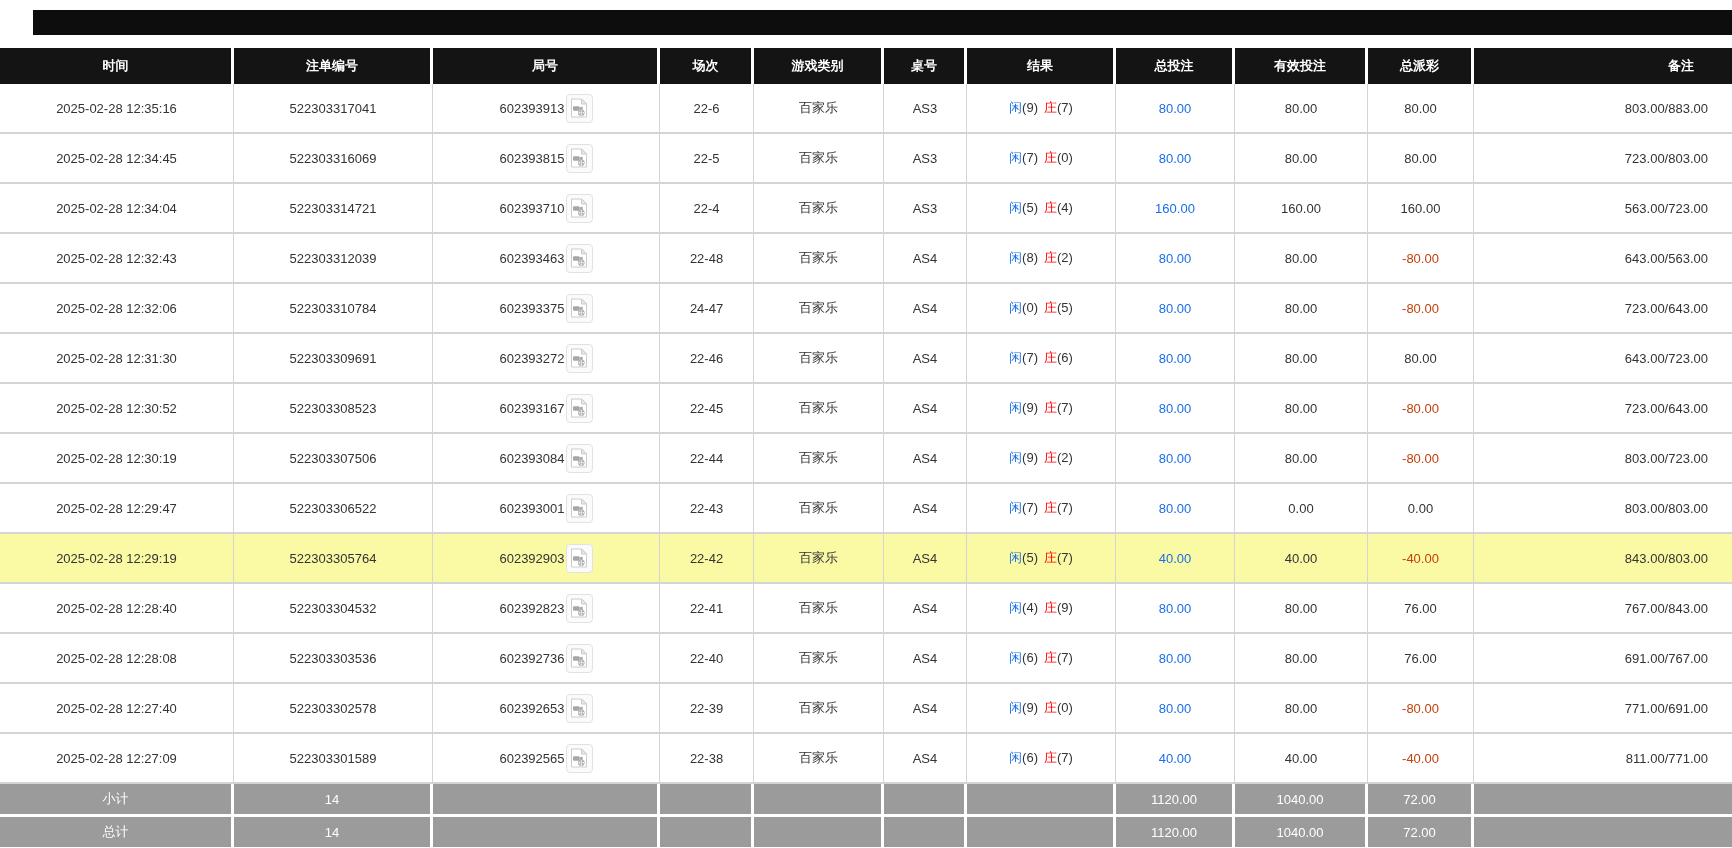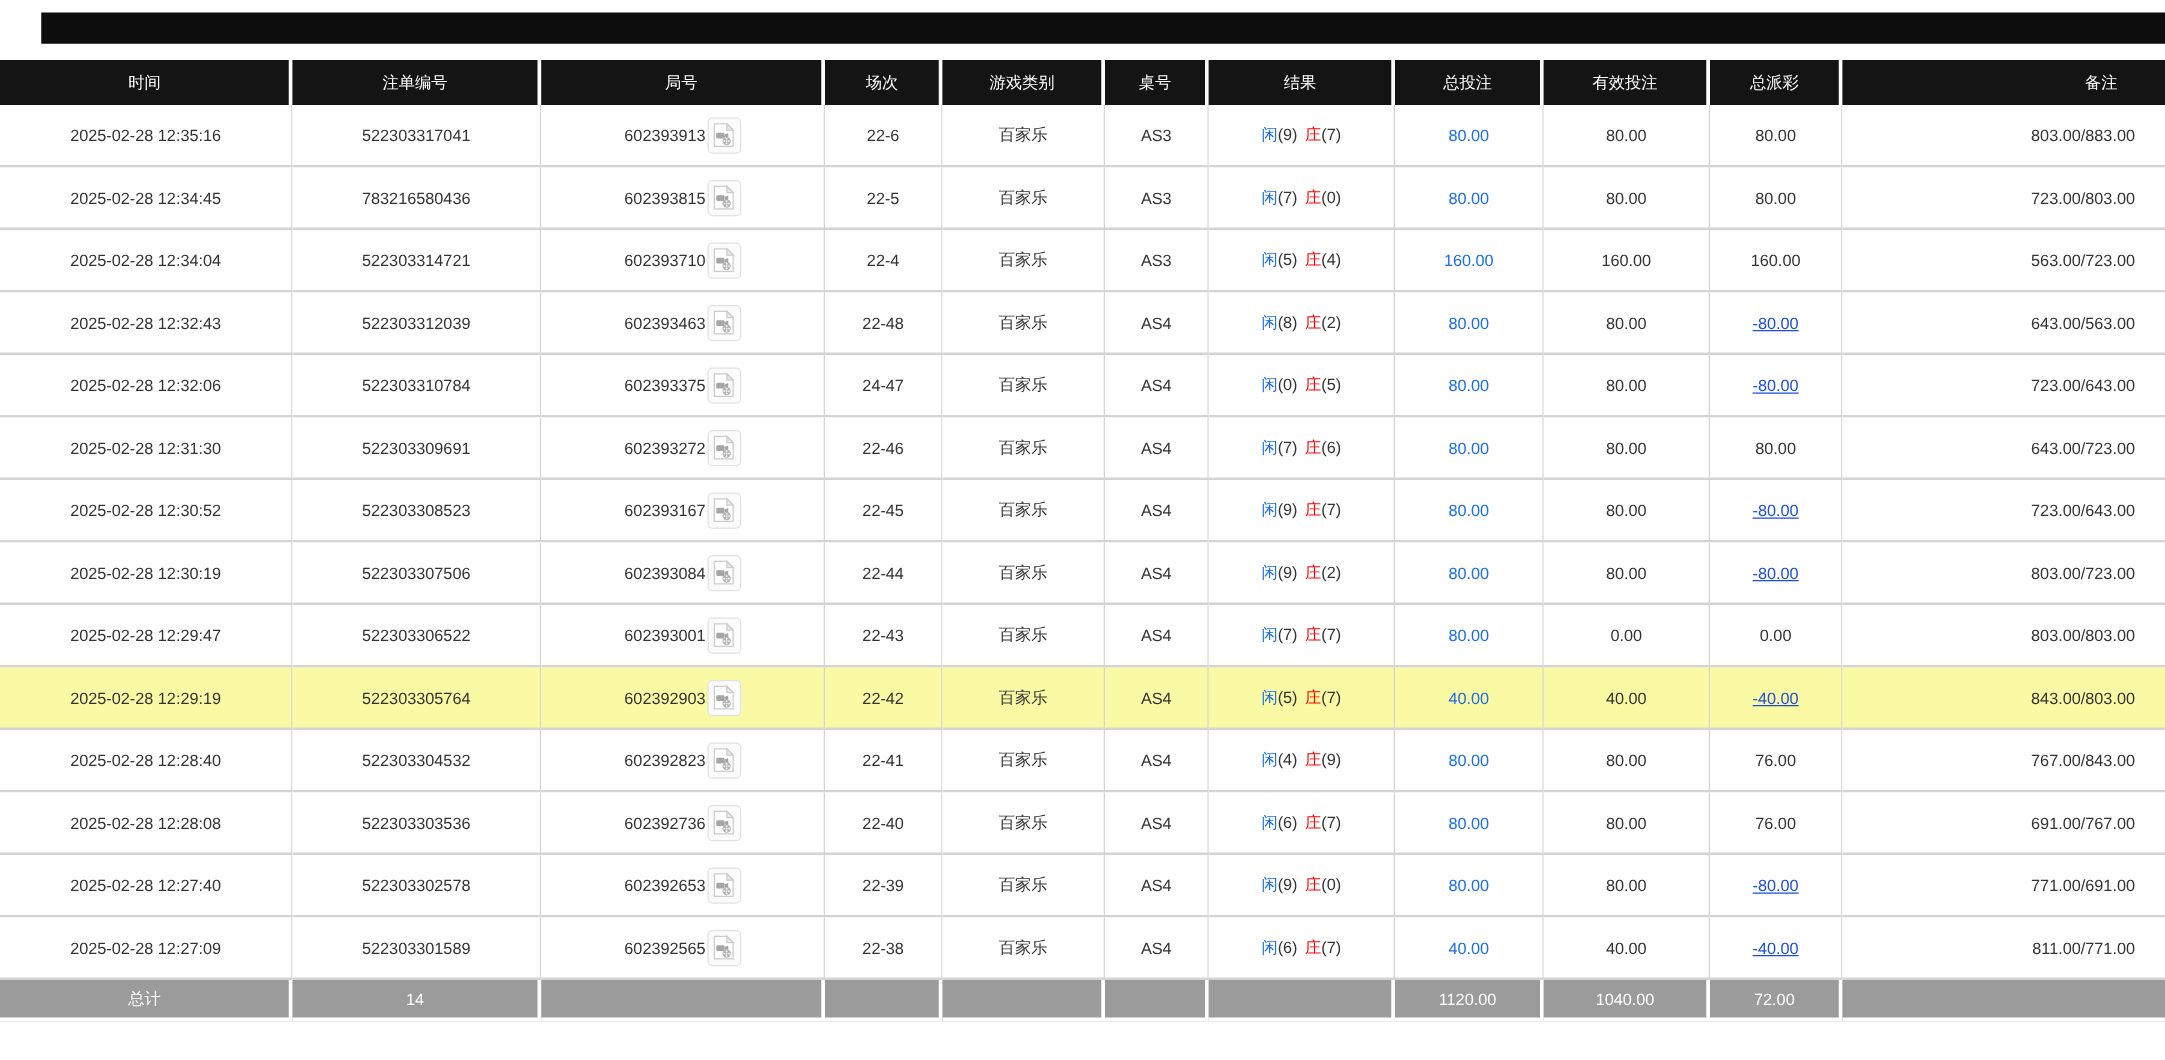--- a/index.html
+++ b/index.html
@@ -9,39 +9,39 @@
   }
   .top-bar{height:25px;background:#0d0d0d;margin:10px 0 13px 33px;}
   table.records{
     width:1732px;border-collapse:separate;border-spacing:0;table-layout:fixed;
     font-size:13px;
   }
   col.c1{width:234px}col.c2{width:199px}col.c3{width:227px}col.c4{width:94px}
   col.c5{width:130px}col.c6{width:83px}col.c7{width:149px}col.c8{width:119px}
   col.c9{width:133px}col.c10{width:106px}col.c11{width:258px}
   thead th{
-    background:#141414;color:#fff;font-weight:normal;height:36px;
+    background:#141414;color:#fff;font-weight:bold;height:36px;
     border-right:3px solid #fff;font-size:13px;text-align:center;padding:0;
   }
   thead th:last-child{border-right:none;text-align:right;padding-right:38px;}
   tbody td{
     height:48px;text-align:center;padding:0;background:#fff;
     border-bottom:2px solid #d4d4d4;border-right:1px solid #d4d4d4;
     vertical-align:middle;
   }
   tbody td:last-child{border-right:none;text-align:right;padding-right:24px;}
   tbody tr.highlight td{background:#fafaa5;}
   .round-cell{display:flex;align-items:center;justify-content:center;gap:1px;height:48px;}
   .video-btn{
     width:27px;height:29px;border:1px solid #e2e2e2;border-radius:4px;
     background:#fbfbfb;padding:0;display:inline-flex;align-items:center;justify-content:center;
     cursor:pointer;
   }
   .blue{color:#1a6ee8;}
-  .neg{color:#1d4ed8;text-decoration:underline;}
+  .neg{color:#c2410c;}
   .r-player{color:#1a6ee8;}
   .r-banker{color:#ff0000;}
   .r-val{color:#333;}
   .result-cell .gap{display:inline-block;width:6px;}
   tfoot td{
     background:#9b9b9b;color:#fff;height:30px;text-align:center;padding:0;
     border-right:3px solid #fff;border-bottom:3px solid #fff;font-size:13px;
   }
   tfoot td:last-child{border-right:none;}
   a.amount-link{text-decoration:none;cursor:pointer;}
@@ -110,21 +110,21 @@
     <td class="result-cell">
       <span class="r-player">闲</span><span class="r-val">(9)</span><span class="gap"></span><span class="r-banker">庄</span><span class="r-val">(7)</span>
     </td>
     <td><a class="blue amount-link">80.00</a></td>
     <td>80.00</td>
     <td>80.00</td>
     <td>803.00/883.00</td>
   </tr>
         <tr class="data-row">
     <td>2025-02-28 12:34:45</td>
-    <td>783216580436</td>
+    <td>522303316069</td>
     <td>
       <span class="round-cell">
         <span>602393815</span>
         <button class="video-btn" type="button">
           <svg width="18" height="20" viewBox="0 0 18 20" aria-hidden="true">
             <path d="M1.5 1 H11.5 L16.5 6 V19 H1.5 Z" fill="#ffffff" stroke="#cccccc" stroke-width="1"></path>
             <path d="M11.5 1 V6 H16.5 Z" fill="#e8e8e8" stroke="#cccccc" stroke-width="1"></path>
             <rect x="3" y="8.2" width="6.6" height="4.6" rx="1" fill="#a6a6a6"></rect>
             <path d="M9.6 9.6 L12.6 8.4 V12.6 L9.6 11.4 Z" fill="#a6a6a6"></path>
             <circle cx="11.3" cy="14.8" r="3.3" fill="#b3b3b3"></circle>
@@ -539,20 +539,33 @@
     <td class="result-cell">
       <span class="r-player">闲</span><span class="r-val">(6)</span><span class="gap"></span><span class="r-banker">庄</span><span class="r-val">(7)</span>
     </td>
     <td><a class="blue amount-link">40.00</a></td>
     <td>40.00</td>
     <td class="neg">-40.00</td>
     <td>811.00/771.00</td>
   </tr>
       </tbody>
     <tfoot id="table-foot">
+        <tr>
+          <td>小计</td>
+          <td>14</td>
+          <td></td>
+          <td></td>
+          <td></td>
+          <td></td>
+          <td></td>
+          <td>1120.00</td>
+          <td>1040.00</td>
+          <td>72.00</td>
+          <td></td>
+        </tr>
         <tr>
           <td>总计</td>
           <td>14</td>
           <td></td>
           <td></td>
           <td></td>
           <td></td>
           <td></td>
           <td>1120.00</td>
           <td>1040.00</td>

